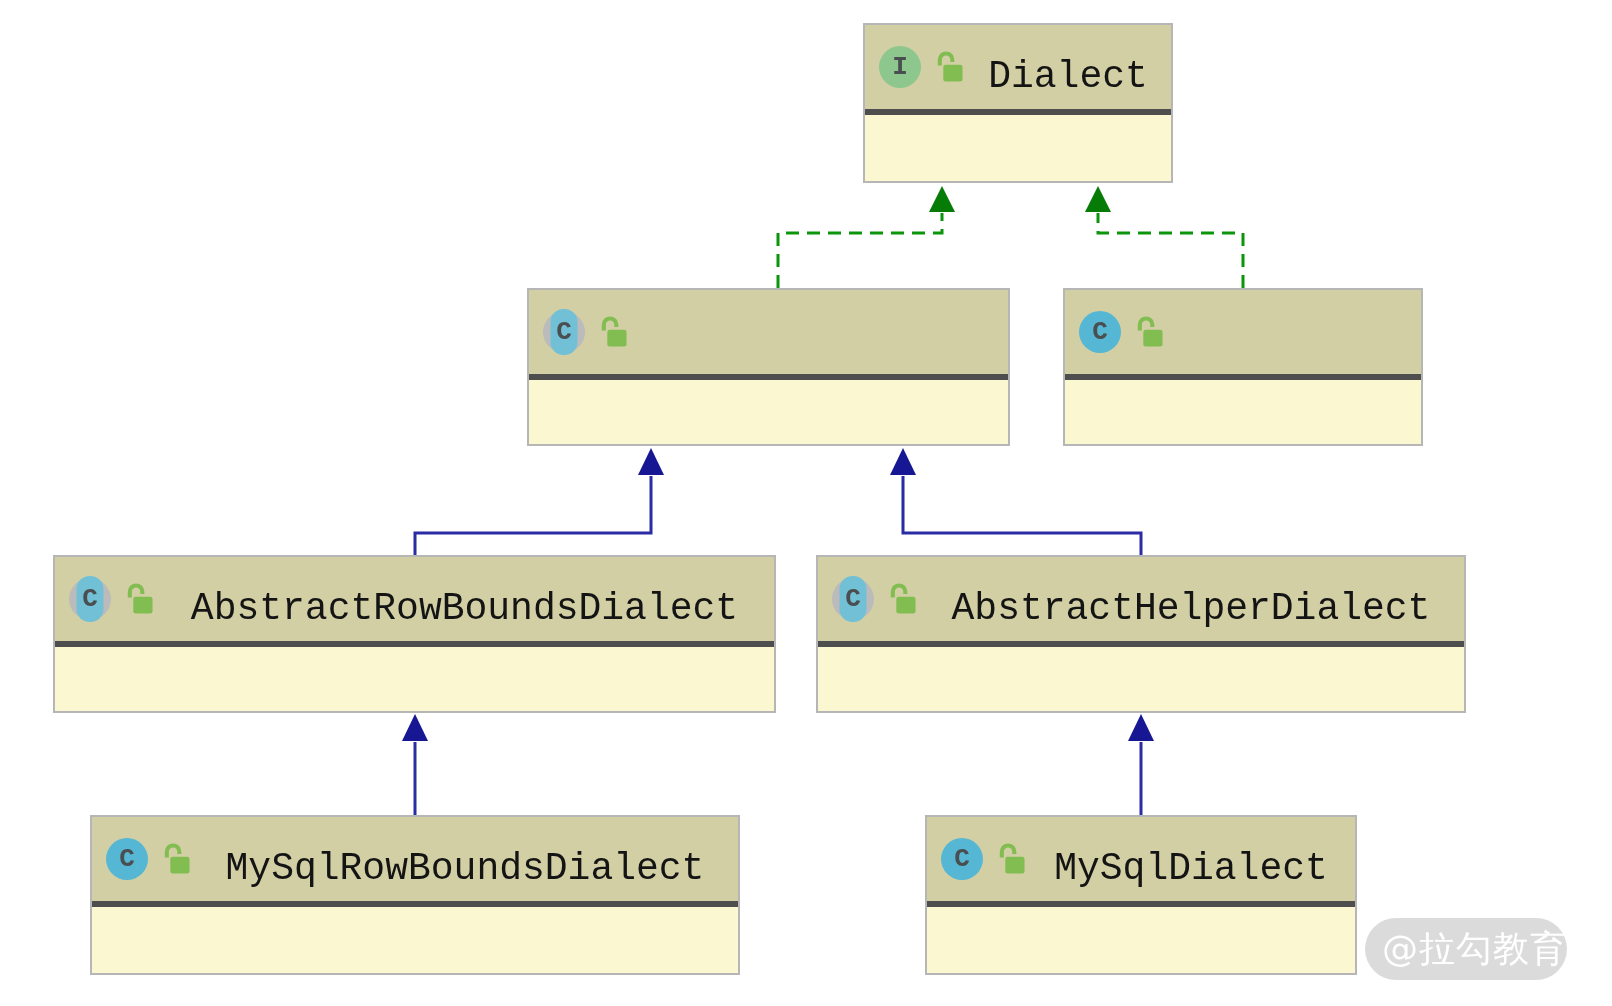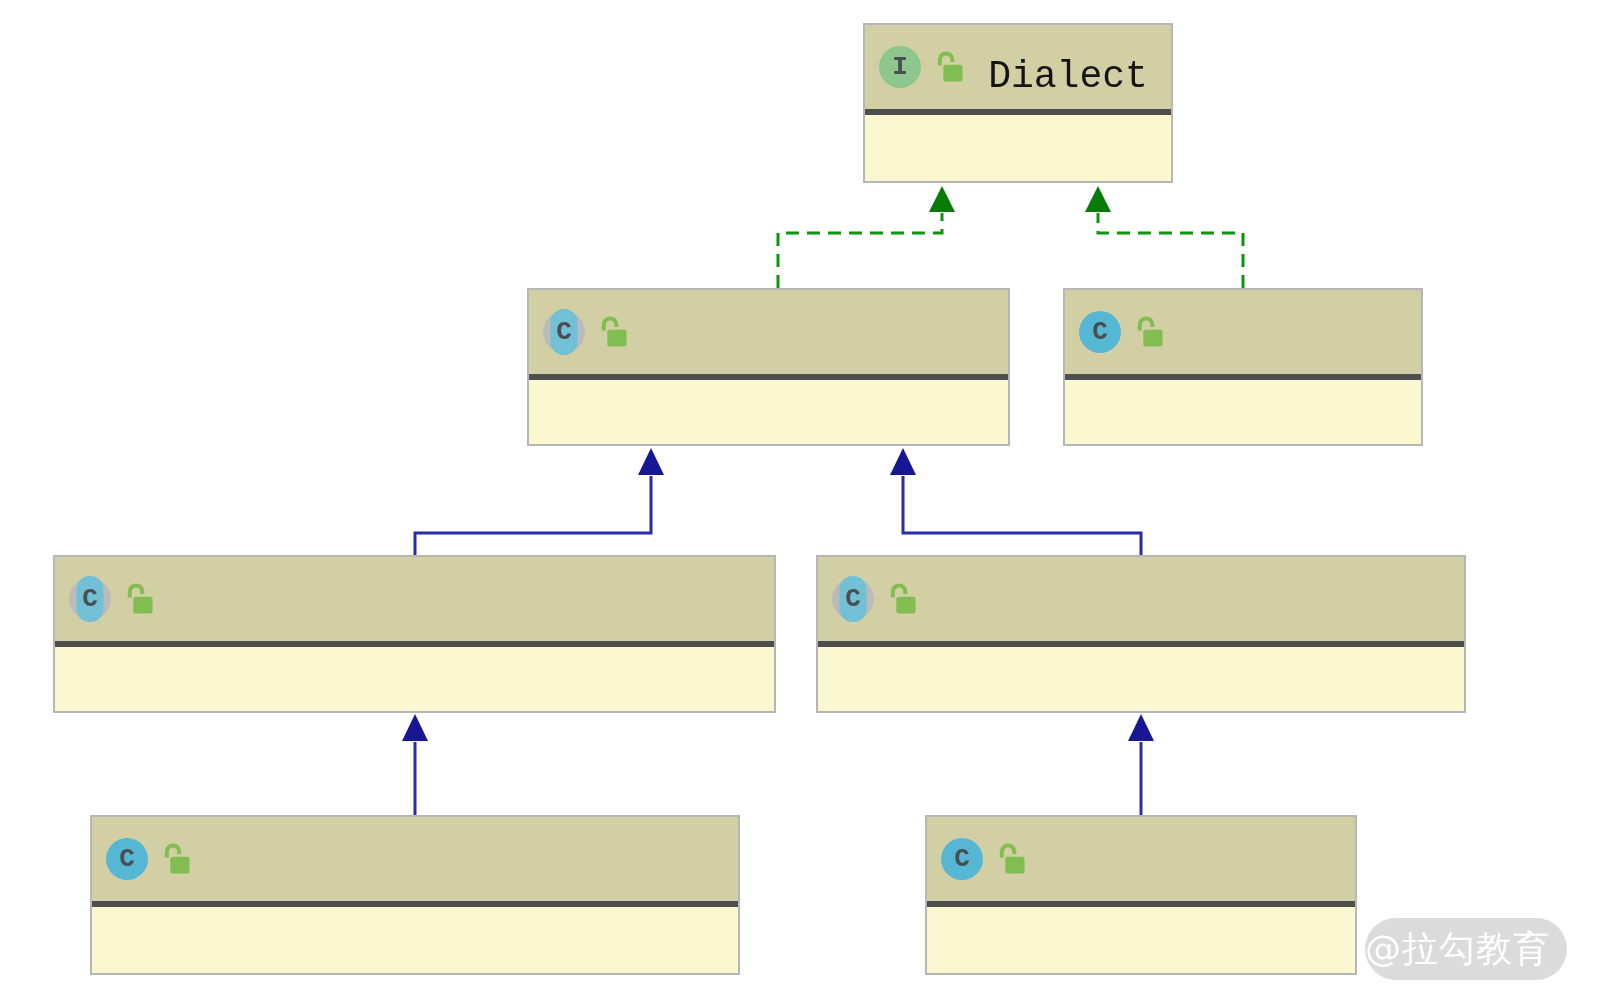--- a/index.html
+++ b/index.html
@@ -74,21 +74,21 @@
   .n2{left:527px;top:288px;width:483px;height:158px;}
   .n3{left:1063px;top:288px;width:360px;height:158px;}
   .n4{left:53px;top:555px;width:723px;height:158px;}
   .n5{left:816px;top:555px;width:650px;height:158px;}
   .n6{left:90px;top:815px;width:650px;height:160px;}
   .n7{left:925px;top:815px;width:432px;height:160px;}
 
   .watermark{
     position:absolute;left:1365px;top:918px;width:202px;height:62px;z-index:3;
     background:var(--watermark-bg);border-radius:31px;opacity:.92;
-    display:flex;align-items:center;justify-content:flex-start;
+    display:flex;align-items:center;justify-content:flex-end;
     font-family:"DejaVu Sans","Liberation Sans",sans-serif;
     font-size:36px;color:var(--watermark-text);letter-spacing:1px;
   }
 </style>
 </head>
 <body>
 
 <svg class="edges" viewBox="0 0 1612 1006">
   <g>
     <polyline class="realization-line" points="778,288 778,233 942,233 942,213"></polyline>
@@ -175,72 +175,76 @@
       <span class="circle"></span>
       <span class="pill"></span>
       <span class="glyph">C</span>
     </span>
     <span class="lockwrap">
       <svg width="32" height="36" viewBox="0 0 22 24">
         <path d="M4 11 V7 a4.3 4.3 0 0 1 8.6 0 v1.5" fill="none" style="stroke:var(--lock-icon)" stroke-width="2.8"></path>
         <rect x="6.4" y="10.4" width="13.2" height="11.6" rx="1.6" style="fill:var(--lock-icon)"></rect>
       </svg>
     </span>
+    <span class="cname">AbstractRowBoundsDialect</span>
   </div>
   <div class="sep"></div>
   <div class="body"></div>
 </div>
 
 <div class="node n5">
   <div class="hdr">
     <span class="badge abs">
       <span class="circle"></span>
       <span class="pill"></span>
       <span class="glyph">C</span>
     </span>
     <span class="lockwrap">
       <svg width="32" height="36" viewBox="0 0 22 24">
         <path d="M4 11 V7 a4.3 4.3 0 0 1 8.6 0 v1.5" fill="none" style="stroke:var(--lock-icon)" stroke-width="2.8"></path>
         <rect x="6.4" y="10.4" width="13.2" height="11.6" rx="1.6" style="fill:var(--lock-icon)"></rect>
       </svg>
     </span>
+    <span class="cname">AbstractHelperDialect</span>
   </div>
   <div class="sep"></div>
   <div class="body"></div>
 </div>
 
 <div class="node n6">
   <div class="hdr">
     <span class="badge cls">
       <span class="circle"></span>
       <span class="glyph">C</span>
     </span>
     <span class="lockwrap">
       <svg width="32" height="36" viewBox="0 0 22 24">
         <path d="M4 11 V7 a4.3 4.3 0 0 1 8.6 0 v1.5" fill="none" style="stroke:var(--lock-icon)" stroke-width="2.8"></path>
         <rect x="6.4" y="10.4" width="13.2" height="11.6" rx="1.6" style="fill:var(--lock-icon)"></rect>
       </svg>
     </span>
+    <span class="cname">MySqlRowBoundsDialect</span>
   </div>
   <div class="sep"></div>
   <div class="body"></div>
 </div>
 
 <div class="node n7">
   <div class="hdr">
     <span class="badge cls">
       <span class="circle"></span>
       <span class="glyph">C</span>
     </span>
     <span class="lockwrap">
       <svg width="32" height="36" viewBox="0 0 22 24">
         <path d="M4 11 V7 a4.3 4.3 0 0 1 8.6 0 v1.5" fill="none" style="stroke:var(--lock-icon)" stroke-width="2.8"></path>
         <rect x="6.4" y="10.4" width="13.2" height="11.6" rx="1.6" style="fill:var(--lock-icon)"></rect>
       </svg>
     </span>
+    <span class="cname">MySqlDialect</span>
   </div>
   <div class="sep"></div>
   <div class="body"></div>
 </div>
 
 <div class="watermark">
   <span>@拉勾教育</span>
 </div>
 
 </body></html>

